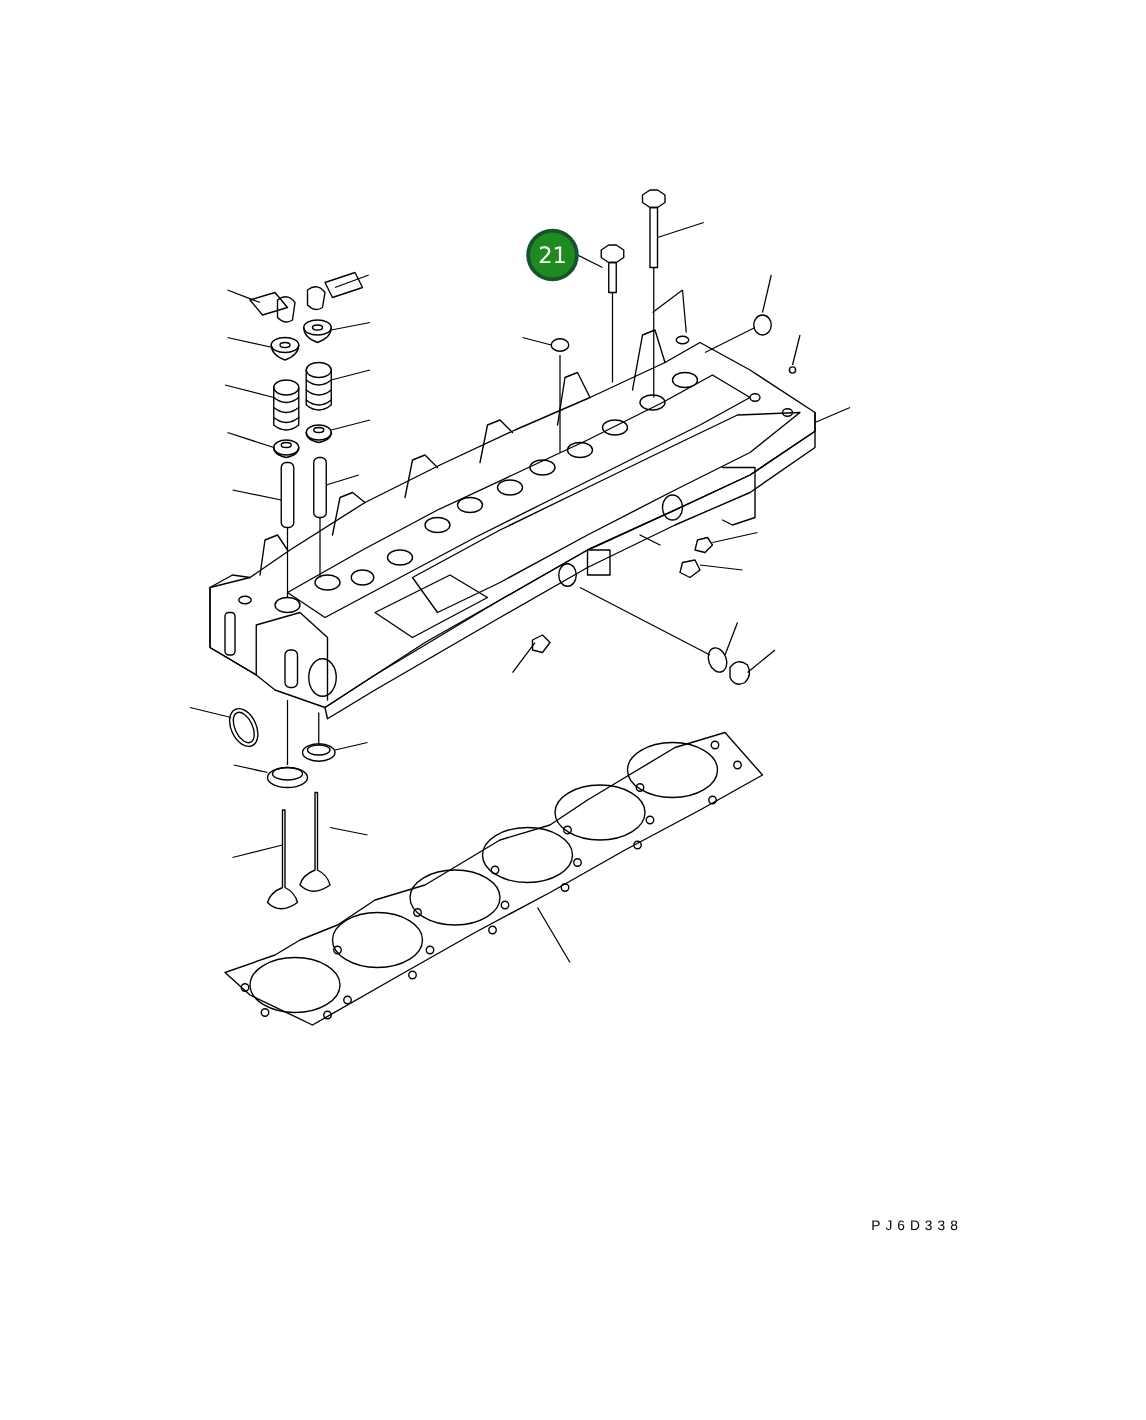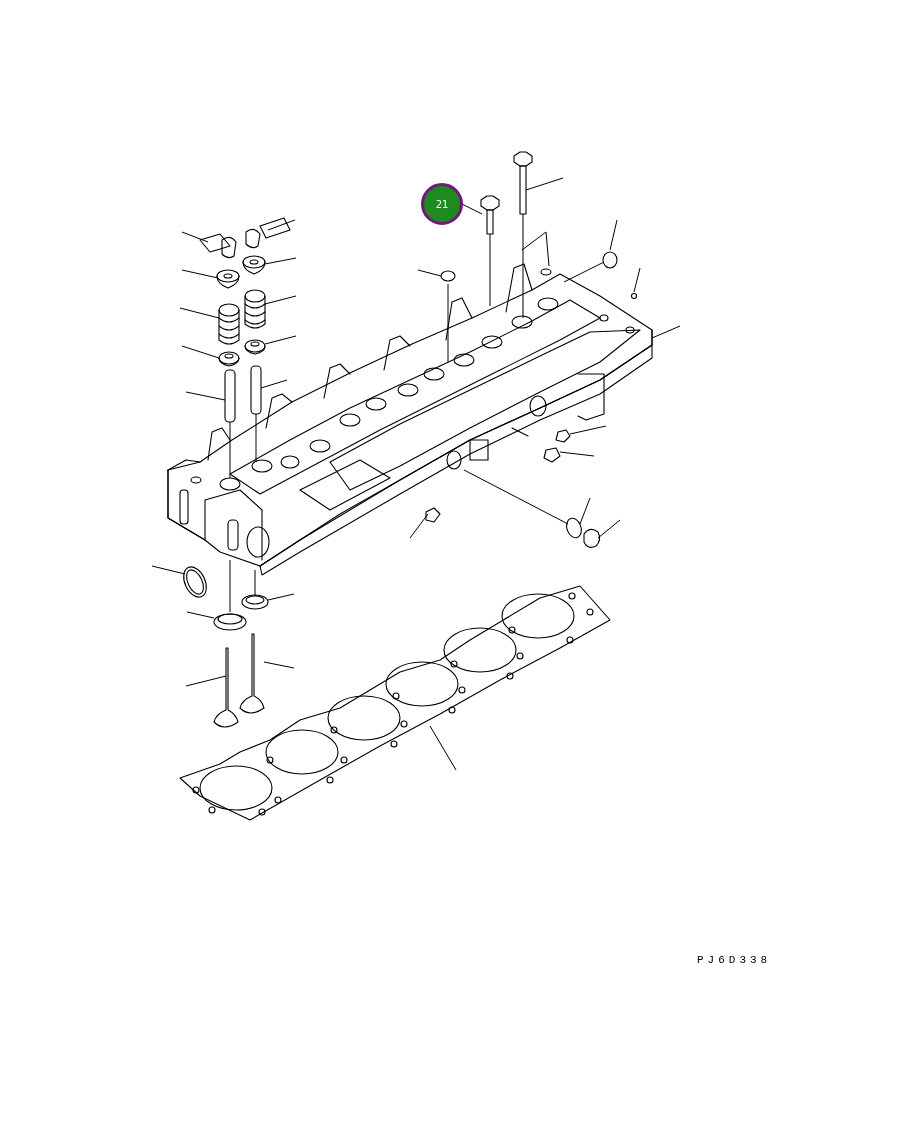--- a/index.html
+++ b/index.html
@@ -2,23 +2,23 @@
 <html><head>
 <meta charset="utf-8">
 <style>
   html, body { margin:0; padding:0; background:#ffffff; }
   body { width:917px; height:1136px; position:relative; overflow:hidden; font-family:"DejaVu Sans", sans-serif; }
   #diagram { position:absolute; left:0; top:0; width:917px; height:1136px; }
   .ln { fill:none; stroke:#000; stroke-width:1.1; stroke-linejoin:round; stroke-linecap:round; }
   .ld { fill:none; stroke:#000; stroke-width:1; }
   .wf { fill:#fff; stroke:#000; stroke-width:1.1; stroke-linejoin:round; }
   .callout { position:absolute; left:421px; top:183px; width:42px; height:42px; border-radius:50%;
-    background:#1f8a1f; border:3px solid #701a75; box-sizing:border-box; color:#fff; font-size:10px;
+    background:#1f8a1f; border:3px solid #14532d; box-sizing:border-box; color:#fff; font-size:18px;
     display:flex; align-items:center; justify-content:center; font-family:"DejaVu Sans", sans-serif; cursor:pointer; }
-  .code { position:absolute; left:697px; top:954px; font-family:Liberation Mono, monospace; font-size:11px;
+  .code { position:absolute; left:697px; top:975px; font-family:Liberation Sans, sans-serif; font-size:11px;
     letter-spacing:4px; color:#000; }
 </style>
 </head>
 <body>
 
 <svg id="diagram" viewBox="0 0 917 1136" xmlns="http://www.w3.org/2000/svg">
 
   <g>
 
     <path class="wf" d="M168,470 L200,462 L232,440 L292,402 L352,372 L412,344 L472,318 L532,290 L560,274 L600,296 L652,330 L652,345 L600,380 L540,408 L470,440 L400,480 L340,514 L300,540 L260,566 L220,552 L205,540 L168,518 Z"></path>

